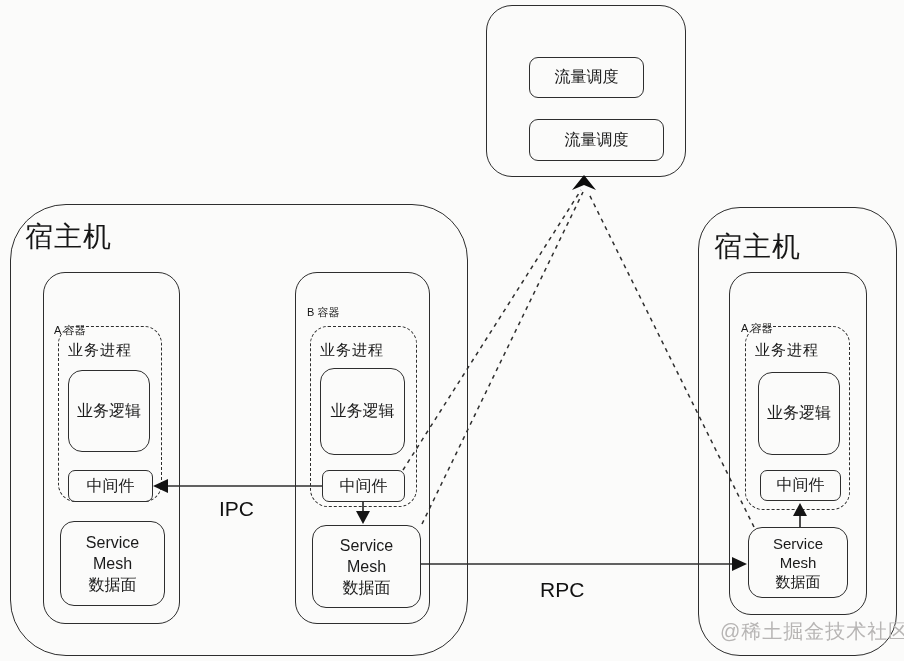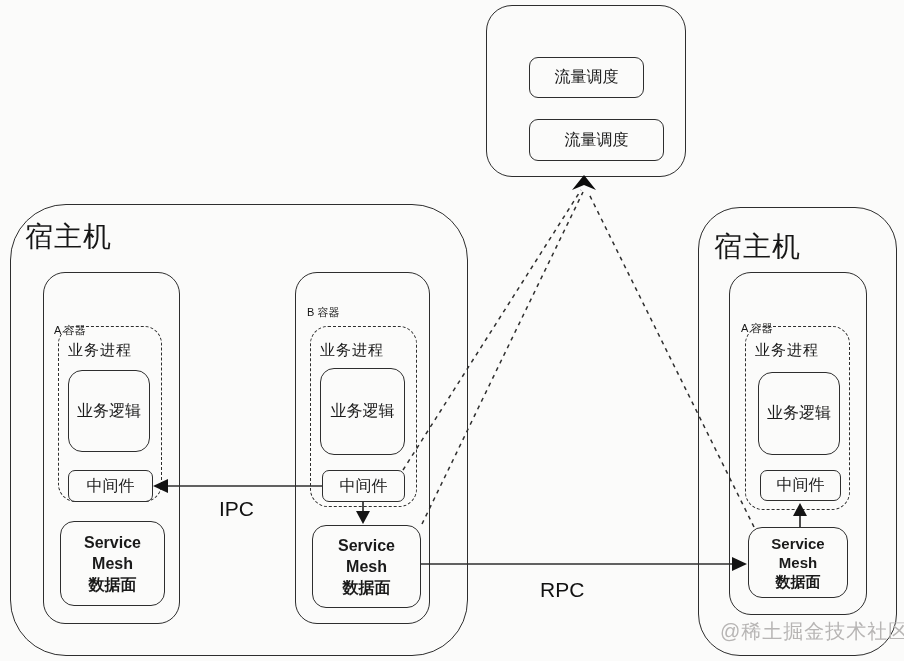--- a/index.html
+++ b/index.html
@@ -34,21 +34,21 @@
   .host-title{font-size:28px;letter-spacing:1px;}
   .ctn-title{font-size:11px;margin-top:36px;}
   .proc-title{font-size:15px;letter-spacing:1px;}
   .centered{
     display:flex;align-items:center;justify-content:center;
     text-align:center;
     font-size:16px;
   }
   .dataplane{
     display:flex;flex-direction:column;align-items:center;justify-content:center;
-    font-size:16px;line-height:1.32;font-weight:bold;
+    font-size:16px;line-height:1.32;
   }
   .cp-title{font-size:17px;text-align:center;}
   .conn-label{font-size:21px;color:#111;}
   .watermark{
     position:absolute;
     font-size:20px;
     color:#b7b5b4;
     letter-spacing:1px;
     white-space:nowrap;
   }

